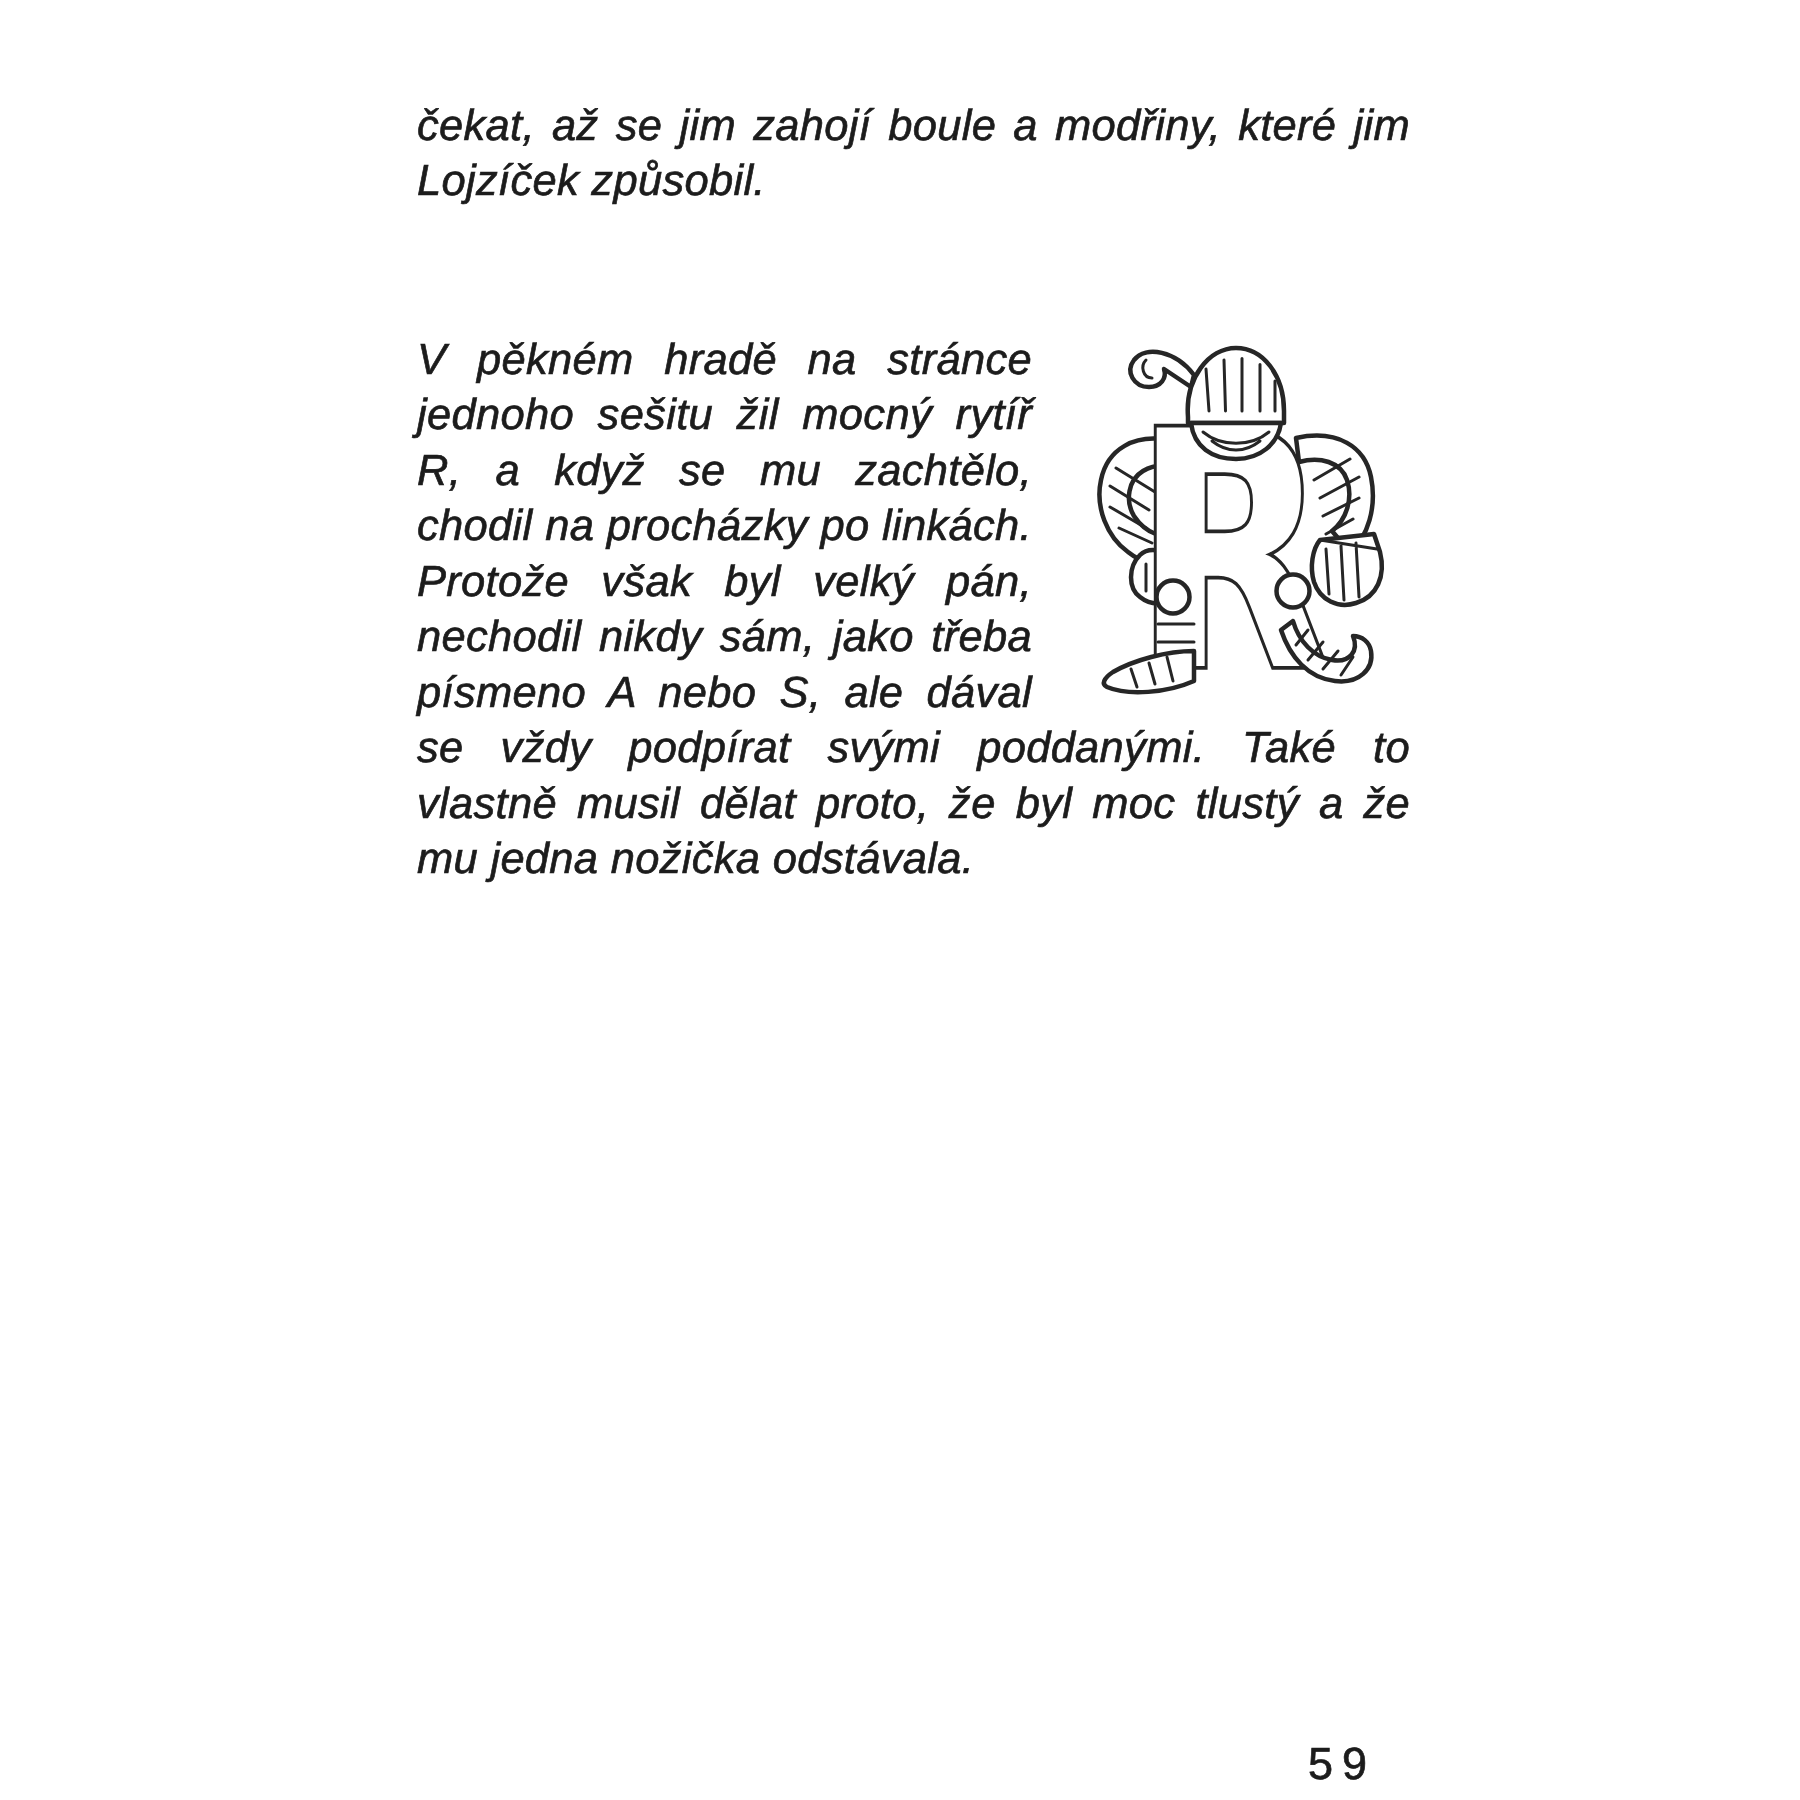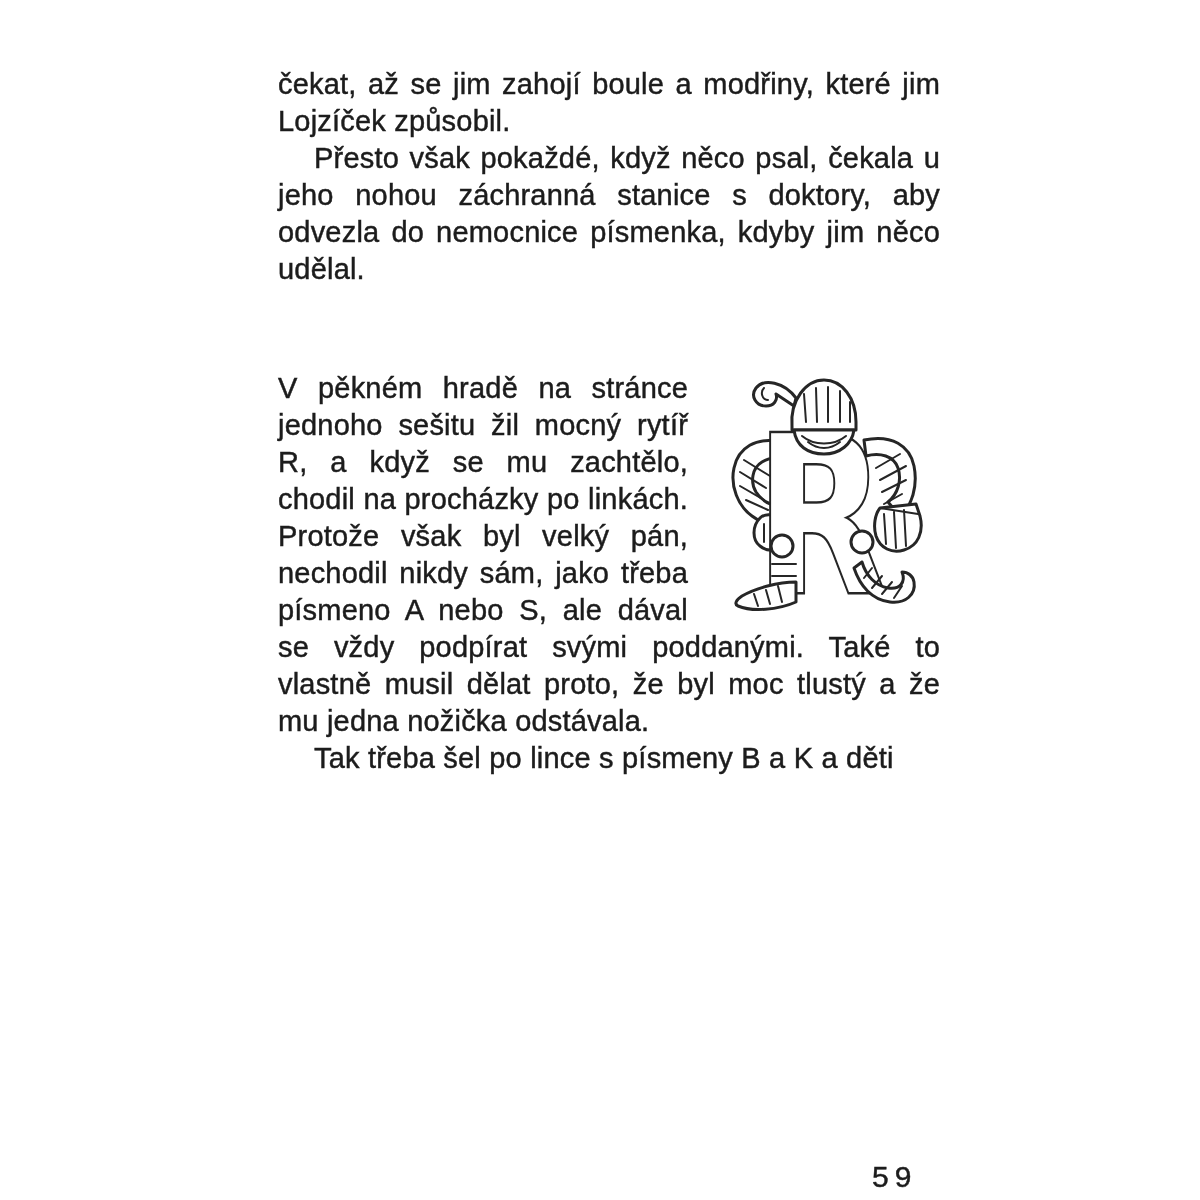--- a/index.html
+++ b/index.html
@@ -11,21 +11,21 @@
     overflow:hidden;
   }
   .page{
     position:absolute;left:278px;top:66px;width:662px;
   }
   .body-text{
     font-size:29px;line-height:37px;text-align:justify;
     -webkit-text-stroke:0.45px #1c1c1c;
     letter-spacing:0.2px;
   }
-  .body-text p{margin:0;}
+  .body-text p{margin:0;font-style:italic;}
   .body-text p.indent{text-indent:36px;}
   .section{margin-top:82px;}
   .illustration{
     float:right;width:236px;height:252px;
     margin:-6px 0 8px 16px;
   }
   .section-heading{
     font-size:27px;font-weight:bold;letter-spacing:3.5px;word-spacing:6px;
     margin:0 0 22px 0;line-height:32px;
     -webkit-text-stroke:0.5px #1c1c1c;
@@ -38,21 +38,20 @@
   svg .sh{fill:#ffffff;stroke:#262626;stroke-width:3;stroke-linejoin:round;}
   svg .thin{fill:none;stroke:#262626;stroke-width:2;stroke-linecap:round;}
 </style>
 </head>
 <body>
 
 <div class="page">
 
   <div class="body-text">
     <p>čekat, až se jim zahojí boule a modřiny, které jim Lojzíček způsobil.</p>
-    <p class="indent">Přesto však pokaždé, když něco psal, čekala u jeho nohou záchranná stanice s doktory, aby odvezla do nemocnice písmenka, kdyby jim něco udělal.</p>
   </div>
 
   <div class="section">
 
     <div class="illustration">
       <svg viewBox="0 0 236 252" width="236" height="252" xmlns="http://www.w3.org/2000/svg">
 
         <path class="sh" d="M78,78 C52,72 34,84 30,104 C26,122 34,142 48,152 C58,160 70,162 78,158 L84,140 C72,144 60,140 52,128 C46,118 48,104 58,98 C66,93 76,94 84,96 Z"></path>
         <path class="thin" d="M40,96 L66,112 M36,108 L62,124 M36,122 L60,136 M42,136 L64,146"></path>
 
@@ -87,19 +86,18 @@
         <path class="thin" d="M50,230 L54,242 M62,226 L66,240 M74,222 L78,238"></path>
 
         <path class="sh" d="M150,204 C156,222 168,236 186,238 C202,240 212,230 210,218 C209,212 204,208 198,208 C202,218 196,226 184,224 C172,222 162,212 158,198 Z"></path>
         <path class="thin" d="M160,214 L168,204 M168,224 L178,212 M178,230 L188,218 M190,234 L198,222"></path>
       </svg>
     </div>
 
 
     <div class="body-text">
       <p>V pěkném hradě na stránce jednoho sešitu žil mocný rytíř R, a když se mu zachtělo, chodil na procházky po linkách. Protože však byl velký pán, nechodil nikdy sám, jako třeba písmeno A nebo S, ale dával se vždy podpírat svými poddanými. Také to vlastně musil dělat proto, že byl moc tlustý a že mu jedna nožička odstávala.</p>
-      <p class="indent">Tak třeba šel po lince s písmeny B a K a děti</p>
     </div>
 
   </div>
 </div>
 
 <div class="page-number">59</div>
 
 </body></html>

